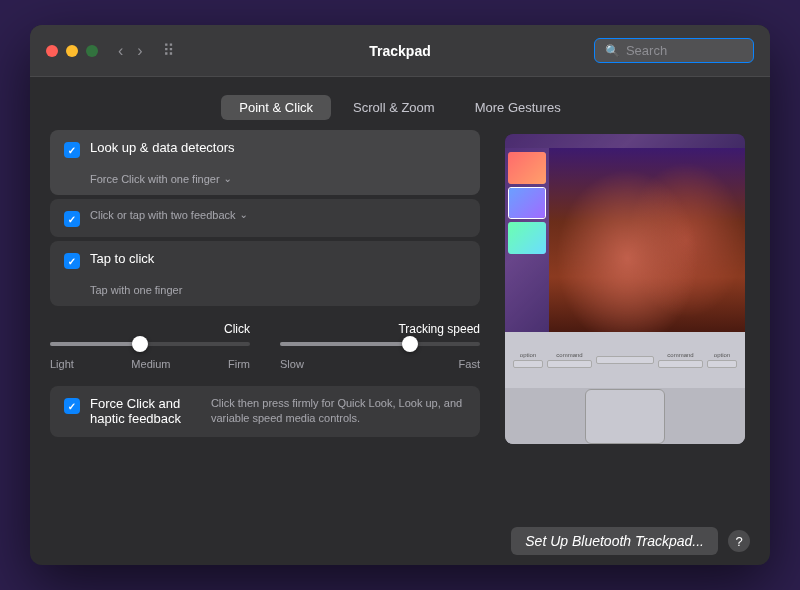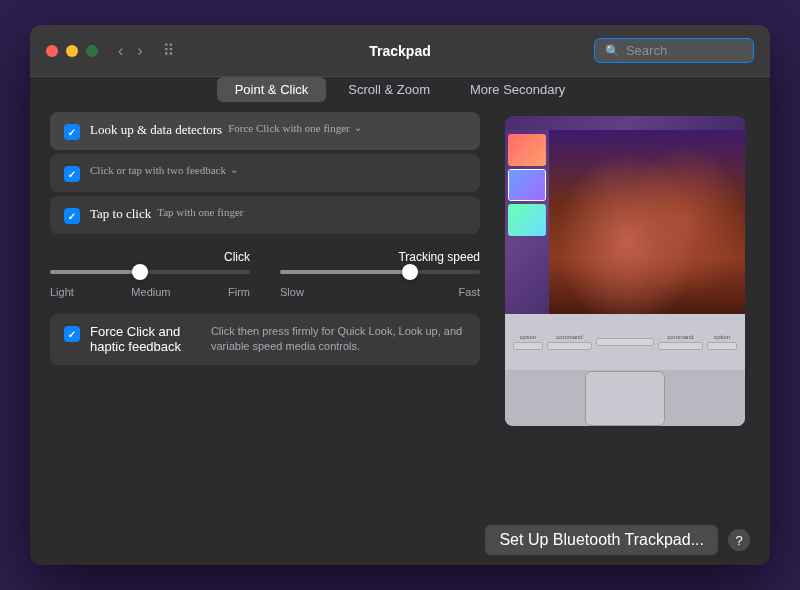--- a/index.html
+++ b/index.html
@@ -94,21 +94,21 @@
       outline: none;
       color: #fdba74;
       font-size: 13px;
       width: 100%;
     }
     .search-input::placeholder { color: #8e8e93; }
     .tabs-bar {
       display: flex;
       justify-content: center;
       align-items: center;
-      padding: 0 0 10px;
+      padding: 18px 0 10px;
       gap: 4px;
       flex-shrink: 0;
     }
     .tab {
       padding: 5px 18px;
       border-radius: 6px;
       font-size: 13px;
       font-weight: 500;
       cursor: pointer;
       color: #ebebf5cc;
@@ -156,22 +156,22 @@
       margin-top: 2px;
       cursor: pointer;
     }
     .checkbox-check {
       color: white;
       font-size: 10px;
       font-weight: 700;
     }
     .option-text {
       display: flex;
-      gap: 6px;
-      font-family: Liberation Serif, serif;
+      flex-direction: column;
+      gap: 18px;
     }
     .option-title {
       color: #ffffff;
       font-size: 13px;
       font-weight: 500;
     }
     .option-subtitle {
       color: #ebebf599;
       font-size: 11px;
       display: flex;
@@ -407,22 +407,23 @@
       padding: 10px 20px;
       gap: 10px;
       flex-shrink: 0;
     }
     .bt-button {
       background: rgba(255,255,255,0.15);
       border: none;
       border-radius: 6px;
       padding: 6px 14px;
       color: #ffffff;
-      font-size: 16px;
+      font-size: 14px;
       cursor: pointer;
+      font-style: italic;
     }
     .help-button {
       width: 22px;
       height: 22px;
       border-radius: 50%;
       background: rgba(255,255,255,0.15);
       border: none;
       color: #ffffff;
       font-size: 13px;
       cursor: pointer;
@@ -450,21 +451,21 @@
     <span class="titlebar-title">Trackpad</span>
     <div class="search-box">
       <span class="search-icon">🔍</span>
       <input class="search-input" type="text" placeholder="Search" style="">
     </div>
   </div>
 
   <div class="tabs-bar">
     <button class="tab active">Point &amp; Click</button>
     <button class="tab">Scroll &amp; Zoom</button>
-    <button class="tab">More Secondary</button>
+    <button class="tab">More Gestures</button>
   </div>
 
   <div class="content">
 
     <div class="left-panel">
 
       <div class="option-group active">
         <div class="checkbox">
           <span class="checkbox-check">✓</span>
         </div>

